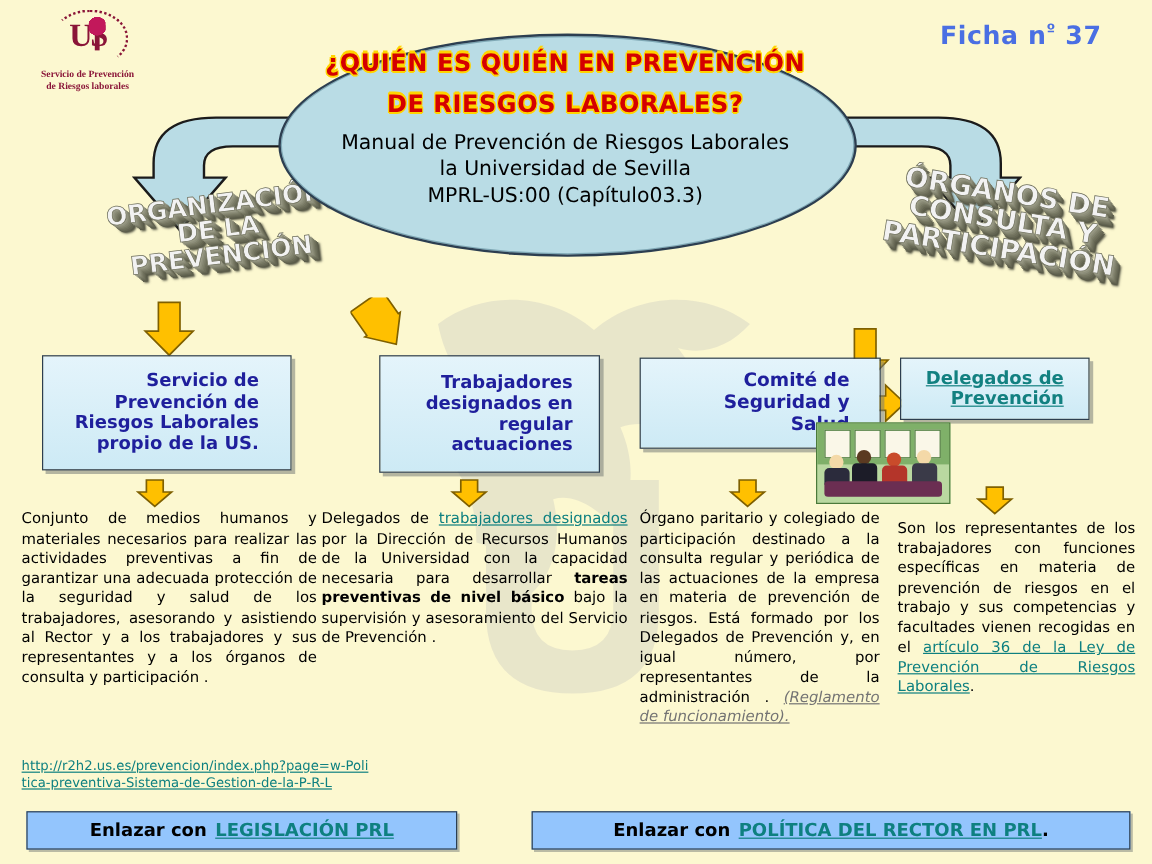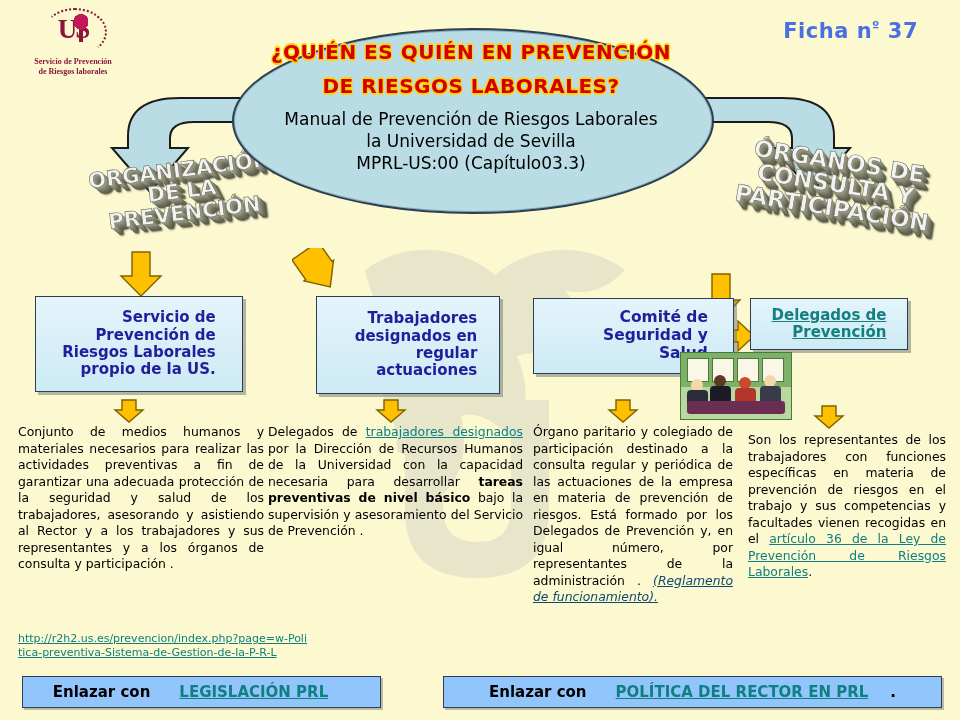--- a/index.html
+++ b/index.html
@@ -112,36 +112,36 @@
   .head{position:absolute;border-radius:50%;}
   .body{position:absolute;border-radius:4px 4px 0 0;}
 
   
   .col{
     position:absolute;font-family:"DejaVu Sans",sans-serif;
     font-size:12.4px;color:#000;text-align:justify;line-height:1.335;
   }
   .col b{font-weight:bold;}
   .lnk{color:#0E8080;text-decoration:underline;}
-  .lnk-i{color:#0c4a6e;text-decoration:underline;font-style:italic;}
+  .lnk-i{color:#737373;text-decoration:underline;font-style:italic;}
   #col1{left:18px;top:424px;width:246px;}
   #col2{left:268px;top:424px;width:255px;}
   #col3{left:533px;top:424px;width:200px;}
   #col4{left:748px;top:432px;width:198px;}
   #url1{position:absolute;left:18px;top:632px;width:290px;
     font-family:"DejaVu Sans",sans-serif;font-size:11px;
     color:#0E8080;text-decoration:underline;line-height:1.3;
     word-break:break-all;}
 
   
   .banner{
     position:absolute;background:#93C5FD;border:1px solid #2C3E50;
     display:flex;align-items:center;justify-content:center;
     font-family:"DejaVu Sans",sans-serif;font-weight:bold;font-size:15px;
-    color:#000;box-shadow:2px 2px 0 rgba(120,125,120,.5);gap:22px;
+    color:#000;box-shadow:2px 2px 0 rgba(120,125,120,.5);
   }
   #banner1{left:22px;top:676px;width:357px;height:30px;}
   #banner2{left:443px;top:676px;width:497px;height:30px;}
   .banner .lnk{margin-left:7px;}
 </style>
 </head>
 <body>
 
 <div class="stage">
 

